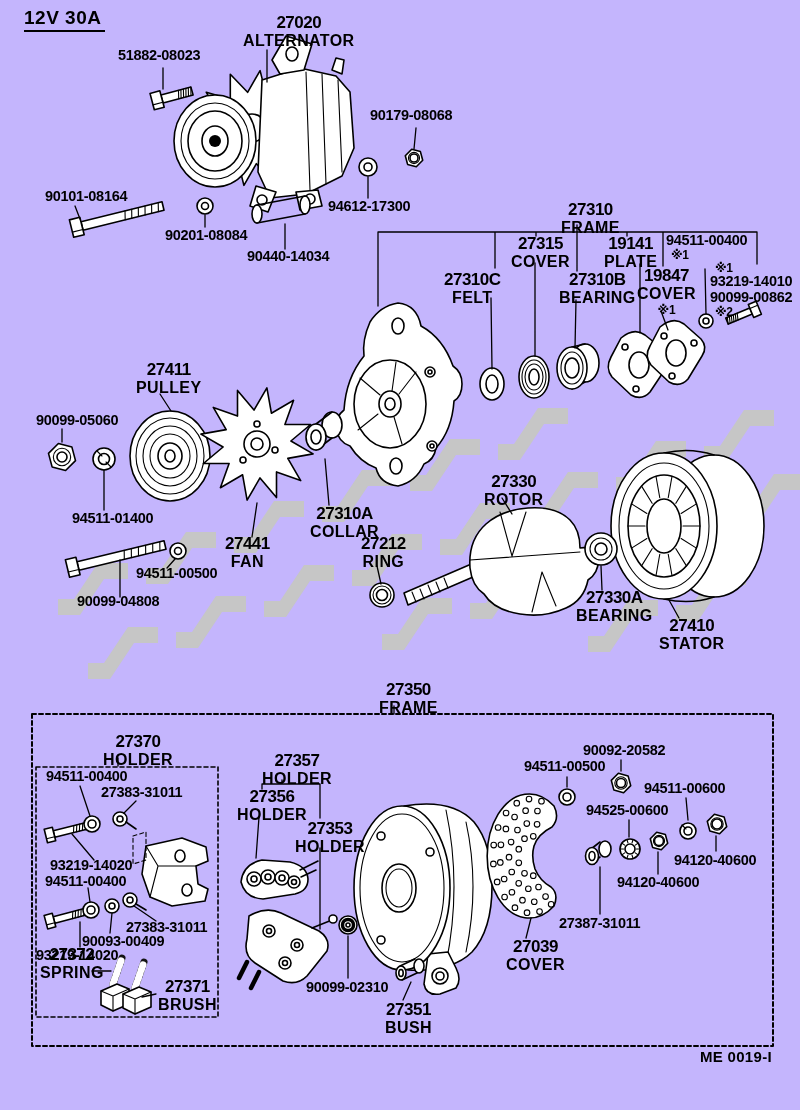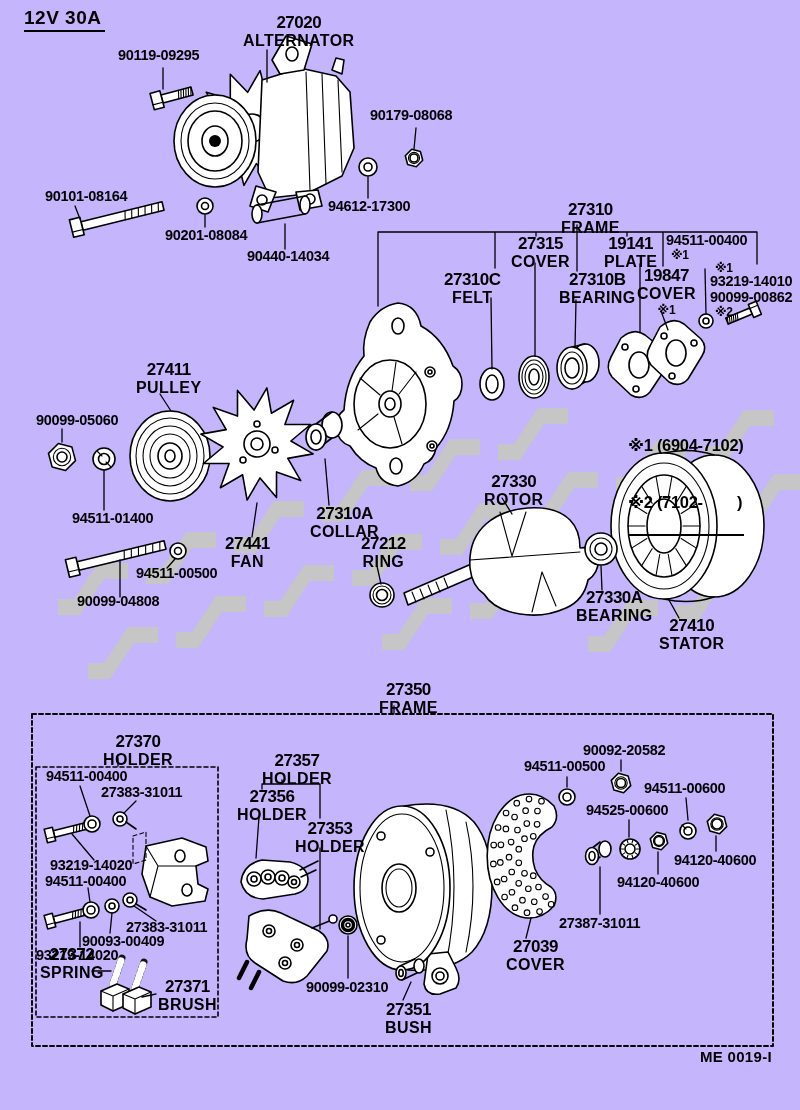--- a/index.html
+++ b/index.html
@@ -517,21 +517,21 @@
     <path d="M567,777 L567,787"></path>
   </g>
 </svg>
 
 <div class="lb rating" style="left:24px;top:8px">12V 30A</div>
 
 <div class="lb pt" style="left:243px;top:14px">
   <span class="num">27020</span>
   <span class="cap">ALTERNATOR</span>
 </div>
-<div class="lb" style="left:118px;top:48px">90119-09295</div>
+<div class="lb" style="left:118px;top:48px">51882-08023</div>
 <div class="lb" style="left:370px;top:108px">90179-08068</div>
 <div class="lb" style="left:45px;top:189px">90101-08164</div>
 <div class="lb" style="left:165px;top:228px">90201-08084</div>
 <div class="lb" style="left:328px;top:199px">94612-17300</div>
 <div class="lb" style="left:247px;top:249px">90440-14034</div>
 
 <div class="lb pt" style="left:561px;top:201px">
   <span class="num">27310</span>
   <span class="cap">FRAME</span>
 </div>
@@ -560,24 +560,20 @@
 <div class="lb pt" style="left:559px;top:271px">
   <span class="num">27310B</span>
   <span class="cap">BEARING</span>
 </div>
 <div class="lb pt" style="left:637px;top:267px">
   <span class="num">19847</span>
   <span class="cap">COVER</span>
   <span class="mk">※1</span>
 </div>
 
-<div class="lb notes" style="left:628px;top:398px">
-  <div>※1 (6904-7102)</div>
-  <div>※2 (7102-        )</div>
-</div>
 
 <div class="lb pt" style="left:136px;top:361px">
   <span class="num">27411</span>
   <span class="cap">PULLEY</span>
 </div>
 <div class="lb" style="left:36px;top:413px">90099-05060</div>
 <div class="lb" style="left:72px;top:511px">94511-01400</div>
 <div class="lb pt" style="left:310px;top:505px">
   <span class="num">27310A</span>
   <span class="cap">COLLAR</span>

